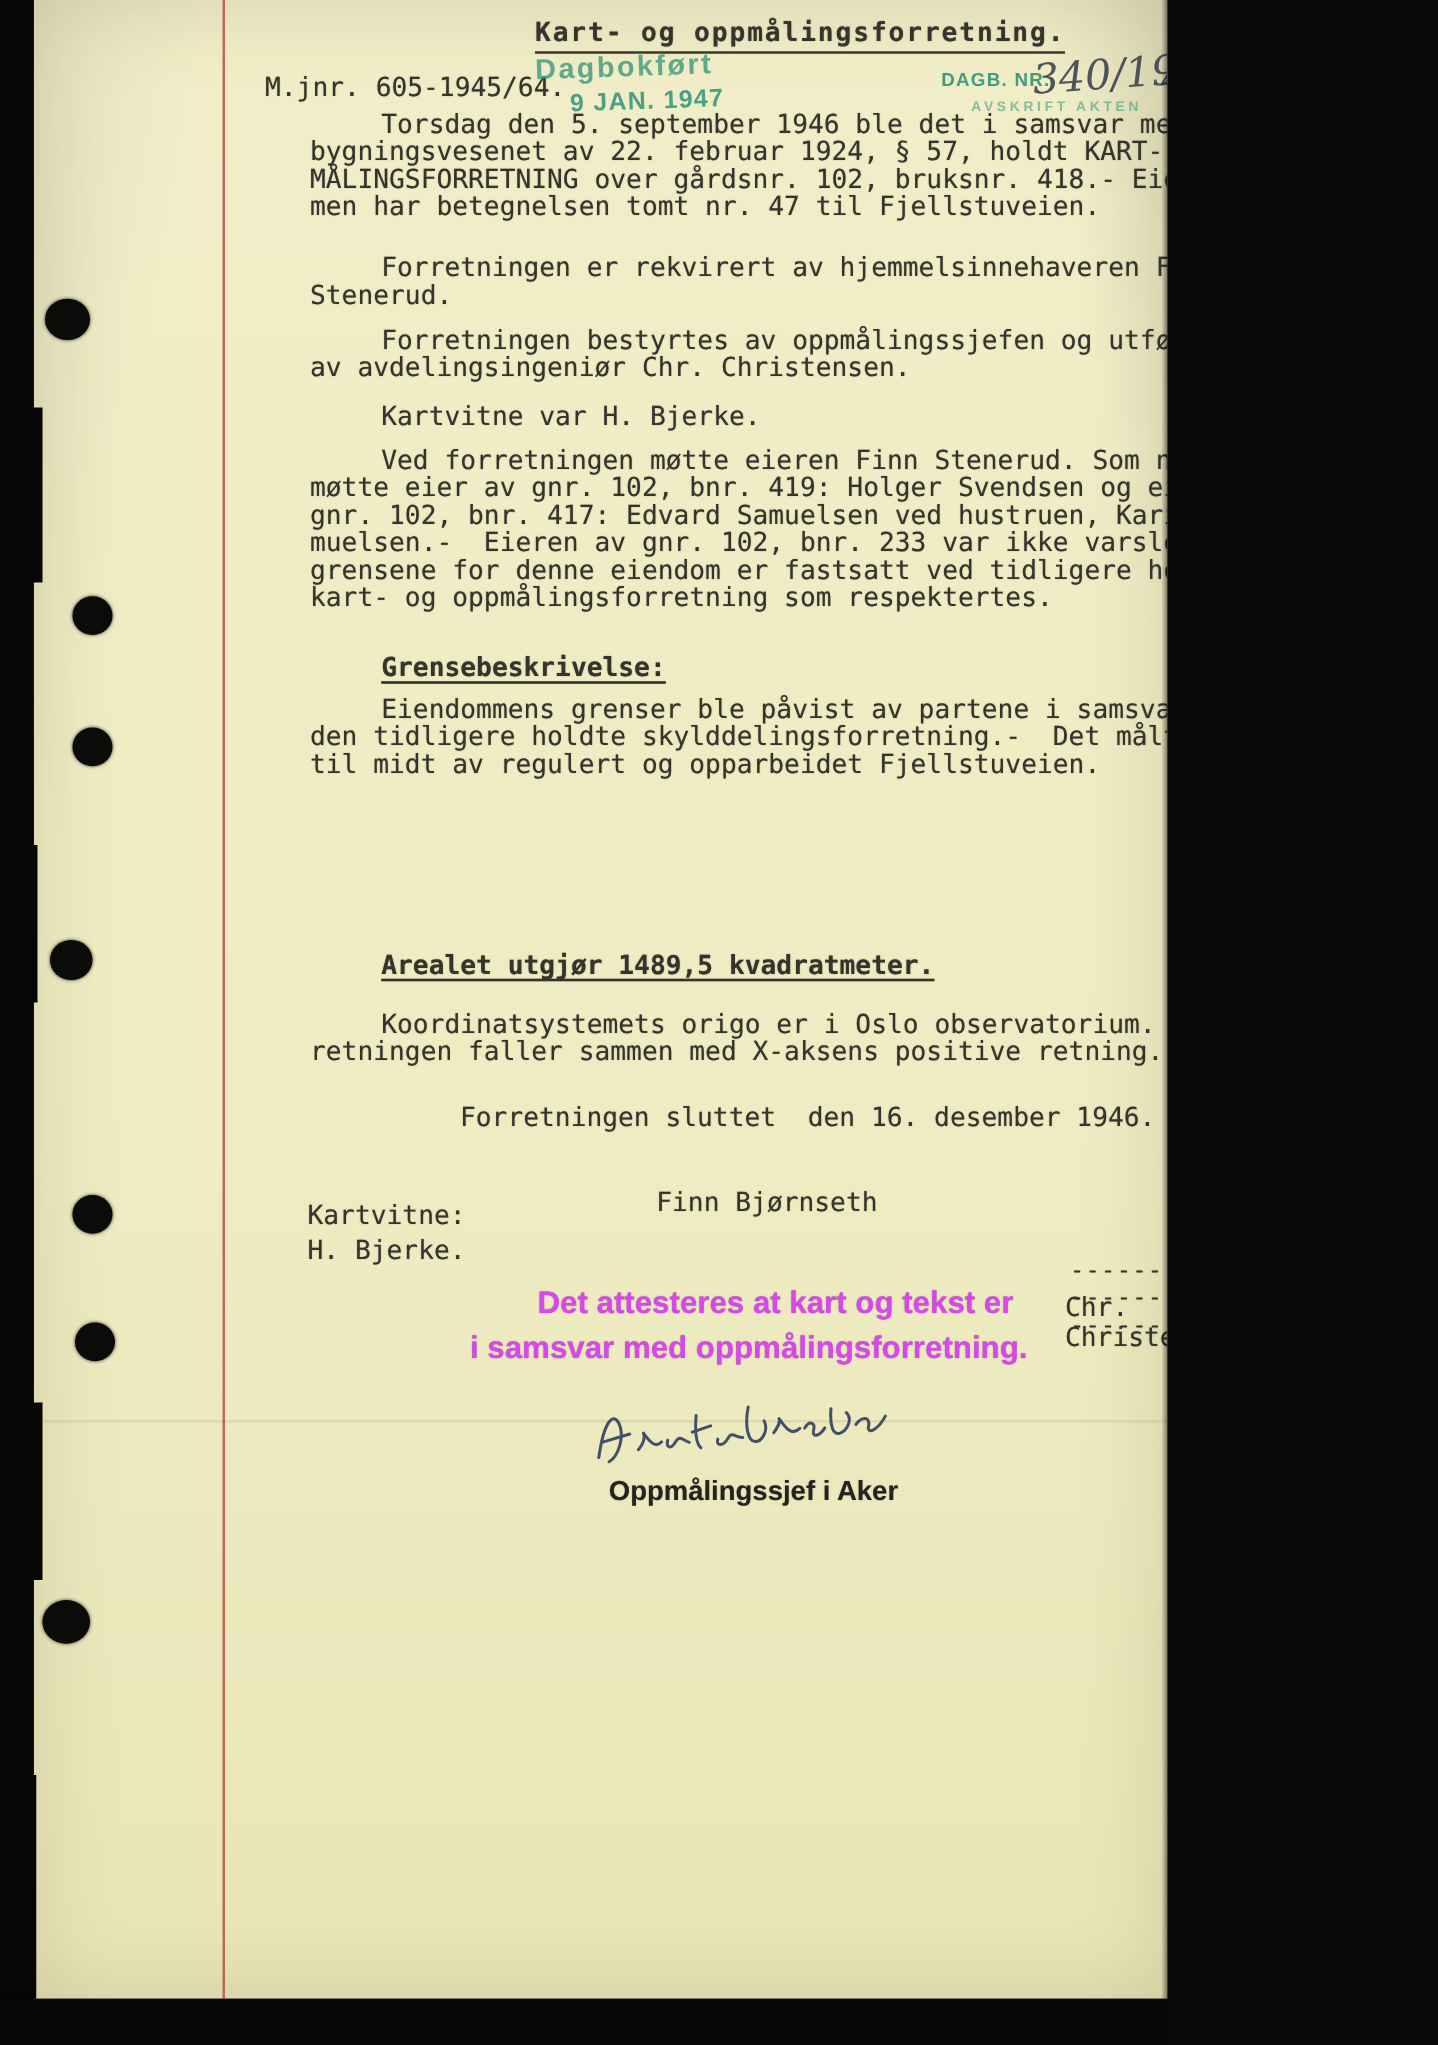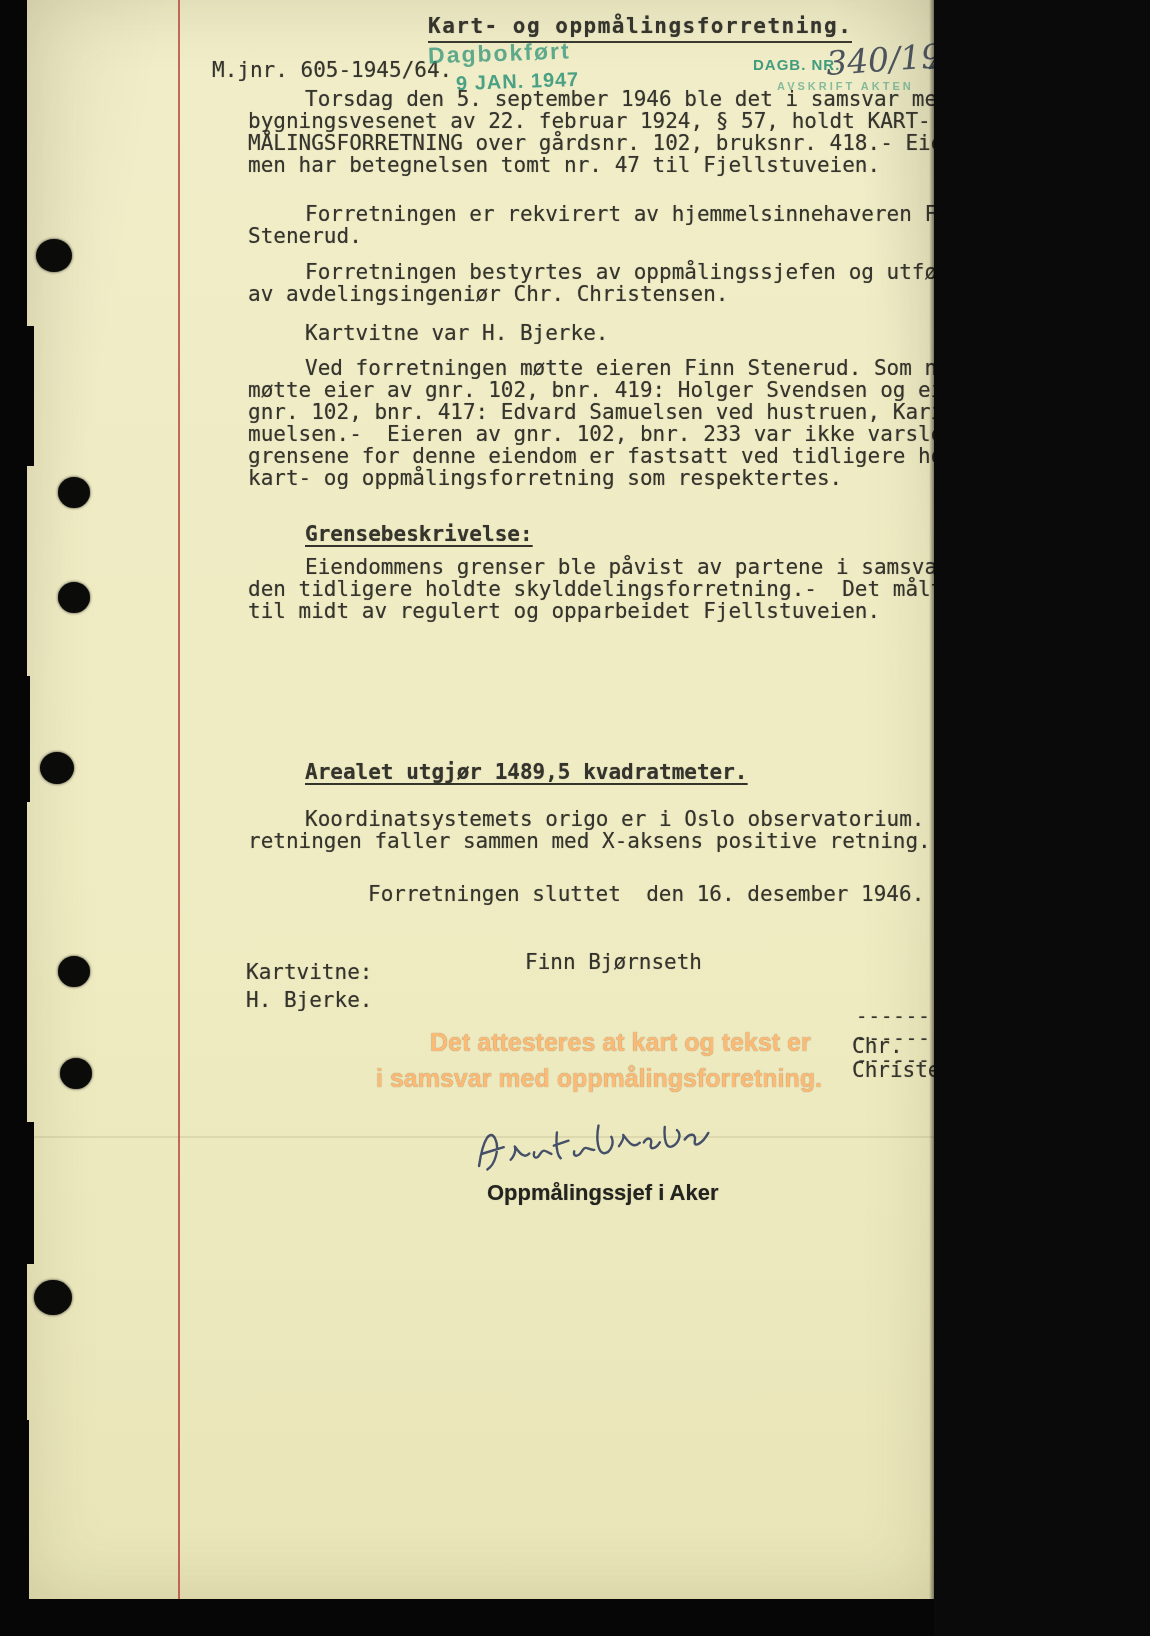--- a/index.html
+++ b/index.html
@@ -45,21 +45,21 @@
   .avskrift{position:absolute;left:757px;top:80px;font-family:"Liberation Sans",sans-serif;
         font-weight:bold;font-size:11px;letter-spacing:3px;color:#2f9478;opacity:.55;margin-left:20px;}
   .hw-nr{position:absolute;left:826px;top:40px;font-family:"DejaVu Serif",serif;font-style:italic;
         font-size:33px;color:#3b4452;transform:rotate(-4deg);opacity:.9;}
   .hw-yr{position:absolute;left:928px;top:44px;font-family:"DejaVu Serif",serif;font-style:italic;
         font-size:31px;color:#3b4452;transform:rotate(-7deg);opacity:.9;}
   .pagenum{position:absolute;left:996px;top:32px;font-family:"DejaVu Serif",serif;
         font-size:44px;font-weight:600;letter-spacing:2px;color:#2e3337;transform:rotate(-1.5deg);}
 
   .attest{position:absolute;font-family:"Liberation Sans",sans-serif;font-weight:bold;
-        font-size:25px;color:#fdba74;text-shadow:0 0 1px rgba(30,30,28,0.5);}
+        font-size:25px;color:#d946ef;text-shadow:0 0 1px rgba(30,30,28,0.5);}
   .sig-caption{position:absolute;left:487px;top:1180px;font-family:"Liberation Sans",sans-serif;
         font-weight:bold;font-size:22px;color:#23231f;text-shadow:0 0 1px rgba(30,30,28,0.4);}
   .signature{position:absolute;left:468px;top:1110px;transform:rotate(-4deg);}
 </style>
 </head>
 <body>
 
 <div class="scan">
   <div class="paper"></div>
   <div class="crease-h"></div>

